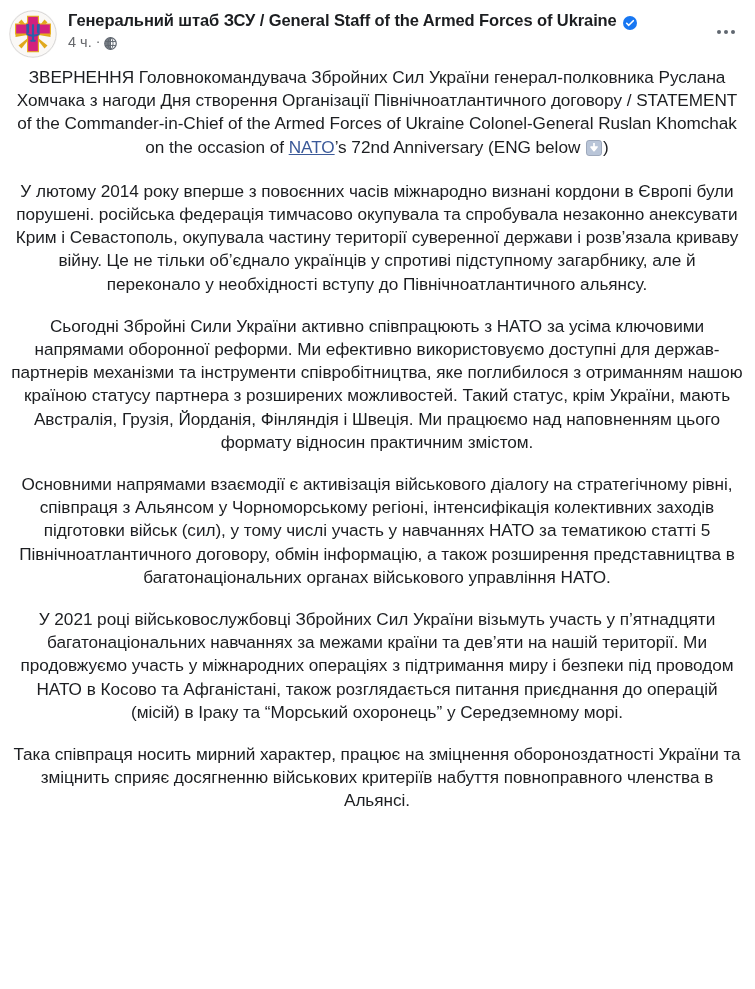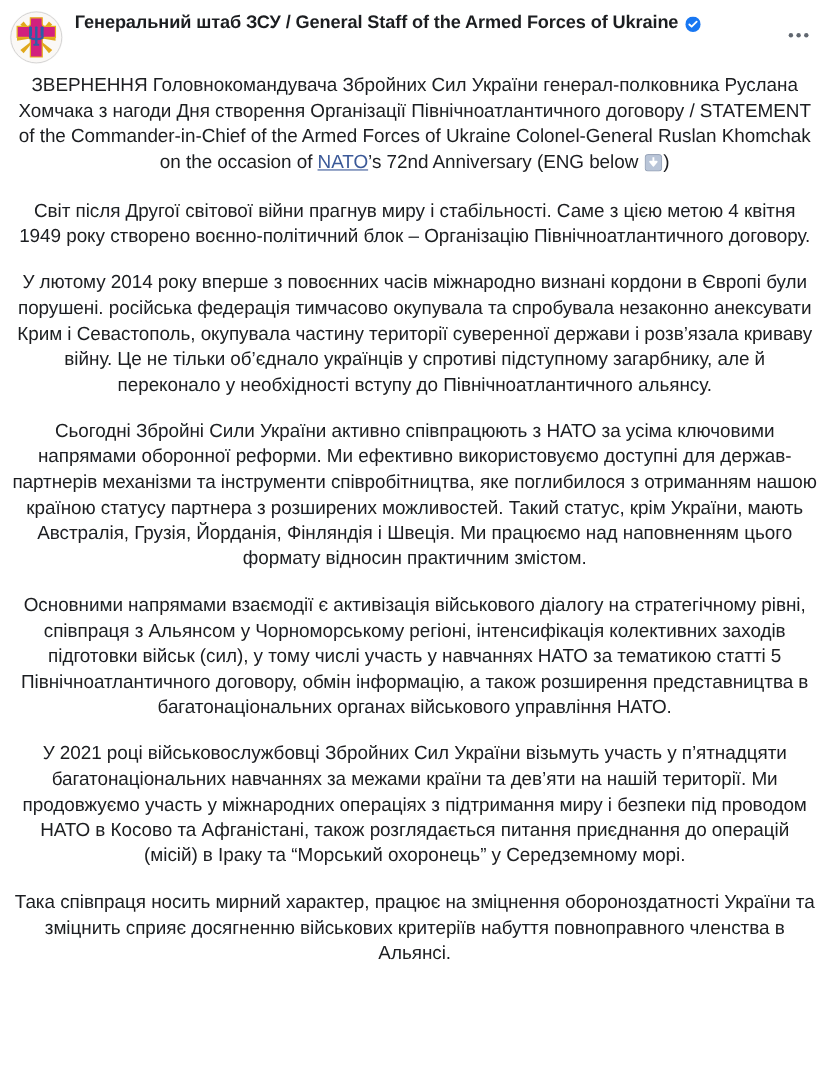--- a/index.html
+++ b/index.html
@@ -201,41 +201,52 @@
       <div class="name-row">
         <span class="page-name">Генеральний штаб ЗСУ / General Staff of the Armed Forces of Ukraine</span>
         <span class="verified-badge">
           <svg width="14" height="14" viewBox="0 0 16 16">
             <circle cx="8" cy="8" r="8" fill="#1877f2"></circle>
             <path d="M4.2 8.3 L6.6 10.6 L11.8 5.4" fill="none" stroke="#ffffff" stroke-width="1.9" stroke-linecap="round" stroke-linejoin="round"></path>
           </svg>
         </span>
       </div>
 
+      <div class="meta-row">
+        <span class="meta-time">4 ч.</span>
+        <span class="meta-sep">·</span>
+        <span class="globe-icon">
+          <svg width="13" height="13" viewBox="0 0 16 16">
+            <circle cx="8" cy="8" r="7.1" fill="none" stroke="#606770" stroke-width="1.5"></circle>
+            <ellipse cx="8" cy="8" rx="3.1" ry="7.1" fill="none" stroke="#606770" stroke-width="1.2"></ellipse>
+            <path d="M1.3 5.6 H14.7 M1.3 10.4 H14.7 M8 0.9 V15.1" stroke="#606770" stroke-width="1.2"></path>
+            <path d="M8 1.2 a6.8 6.8 0 0 0 0 13.6 z" fill="#606770" opacity="0.85"></path>
+          </svg>
+        </span>
+      </div>
     </div>
 
     <div class="more-button">
       <span class="more-dots">
         <i></i>
           <i></i>
           <i></i>
       </span>
     </div>
   </div>
 
   <div class="post-body">
 
     <p class="lead">
       <span>ЗВЕРНЕННЯ Головнокомандувача Збройних Сил України генерал-полковника Руслана Хомчака з нагоди Дня створення Організації Північноатлантичного договору / STATEMENT of the Commander-in-Chief of the Armed Forces of Ukraine Colonel-General Ruslan Khomchak on the occasion of </span><a class="link" href="#">NATO</a><span>’s 72nd Anniversary (ENG below </span><span class="emoji-down"><svg width="16" height="16" viewBox="0 0 16 16">
             <rect x="0.5" y="0.5" width="15" height="15" rx="2.4" fill="#b9c5d8" stroke="#8e9bb0" stroke-width="0.8"></rect>
             <path d="M8 3.0 L8 9.4 M5 7.0 L8 10.6 L11 7.0 Z" fill="#ffffff" stroke="#ffffff" stroke-width="1.7" stroke-linejoin="round"></path>
           </svg></span><span>)</span>
     </p>
 
-    <p>Світ після Другої світової війни прагнув миру і стабільності. Саме з цією метою 4 квітня 1949 року створено воєнно-політичний блок – Організацію Північноатлантичного договору.</p>
     <p>У лютому 2014 року вперше з повоєнних часів міжнародно визнані кордони в Європі були порушені. російська федерація тимчасово окупувала та спробувала незаконно анексувати Крим і Севастополь, окупувала частину території суверенної держави і розв’язала криваву війну. Це не тільки об’єднало українців у спротиві підступному загарбнику, але й переконало у необхідності вступу до Північноатлантичного альянсу.</p>
     <p>Сьогодні Збройні Сили України активно співпрацюють з НАТО за усіма ключовими напрямами оборонної реформи. Ми ефективно використовуємо доступні для держав-партнерів механізми та інструменти співробітництва, яке поглибилося з отриманням нашою країною статусу партнера з розширених можливостей. Такий статус, крім України, мають Австралія, Грузія, Йорданія, Фінляндія і Швеція. Ми працюємо над наповненням цього формату відносин практичним змістом.</p>
     <p>Основними напрямами взаємодії є активізація військового діалогу на стратегічному рівні, співпраця з Альянсом у Чорноморському регіоні, інтенсифікація колективних заходів підготовки військ (сил), у тому числі участь у навчаннях НАТО за тематикою статті 5 Північноатлантичного договору, обмін інформацію, а також розширення представництва в багатонаціональних органах військового управління НАТО.</p>
     <p>У 2021 році військовослужбовці Збройних Сил України візьмуть участь у п’ятнадцяти багатонаціональних навчаннях за межами країни та дев’яти на нашій території. Ми продовжуємо участь у міжнародних операціях з підтримання миру і безпеки під проводом НАТО в Косово та Афганістані, також розглядається питання приєднання до операцій (місій) в Іраку та “Морський охоронець” у Середземному морі.</p>
     <p>Така співпраця носить мирний характер, працює на зміцнення обороноздатності України та зміцнить сприяє досягненню військових критеріїв набуття повноправного членства в Альянсі.</p>
 
   </div>
 </div>
 
 </body></html>

